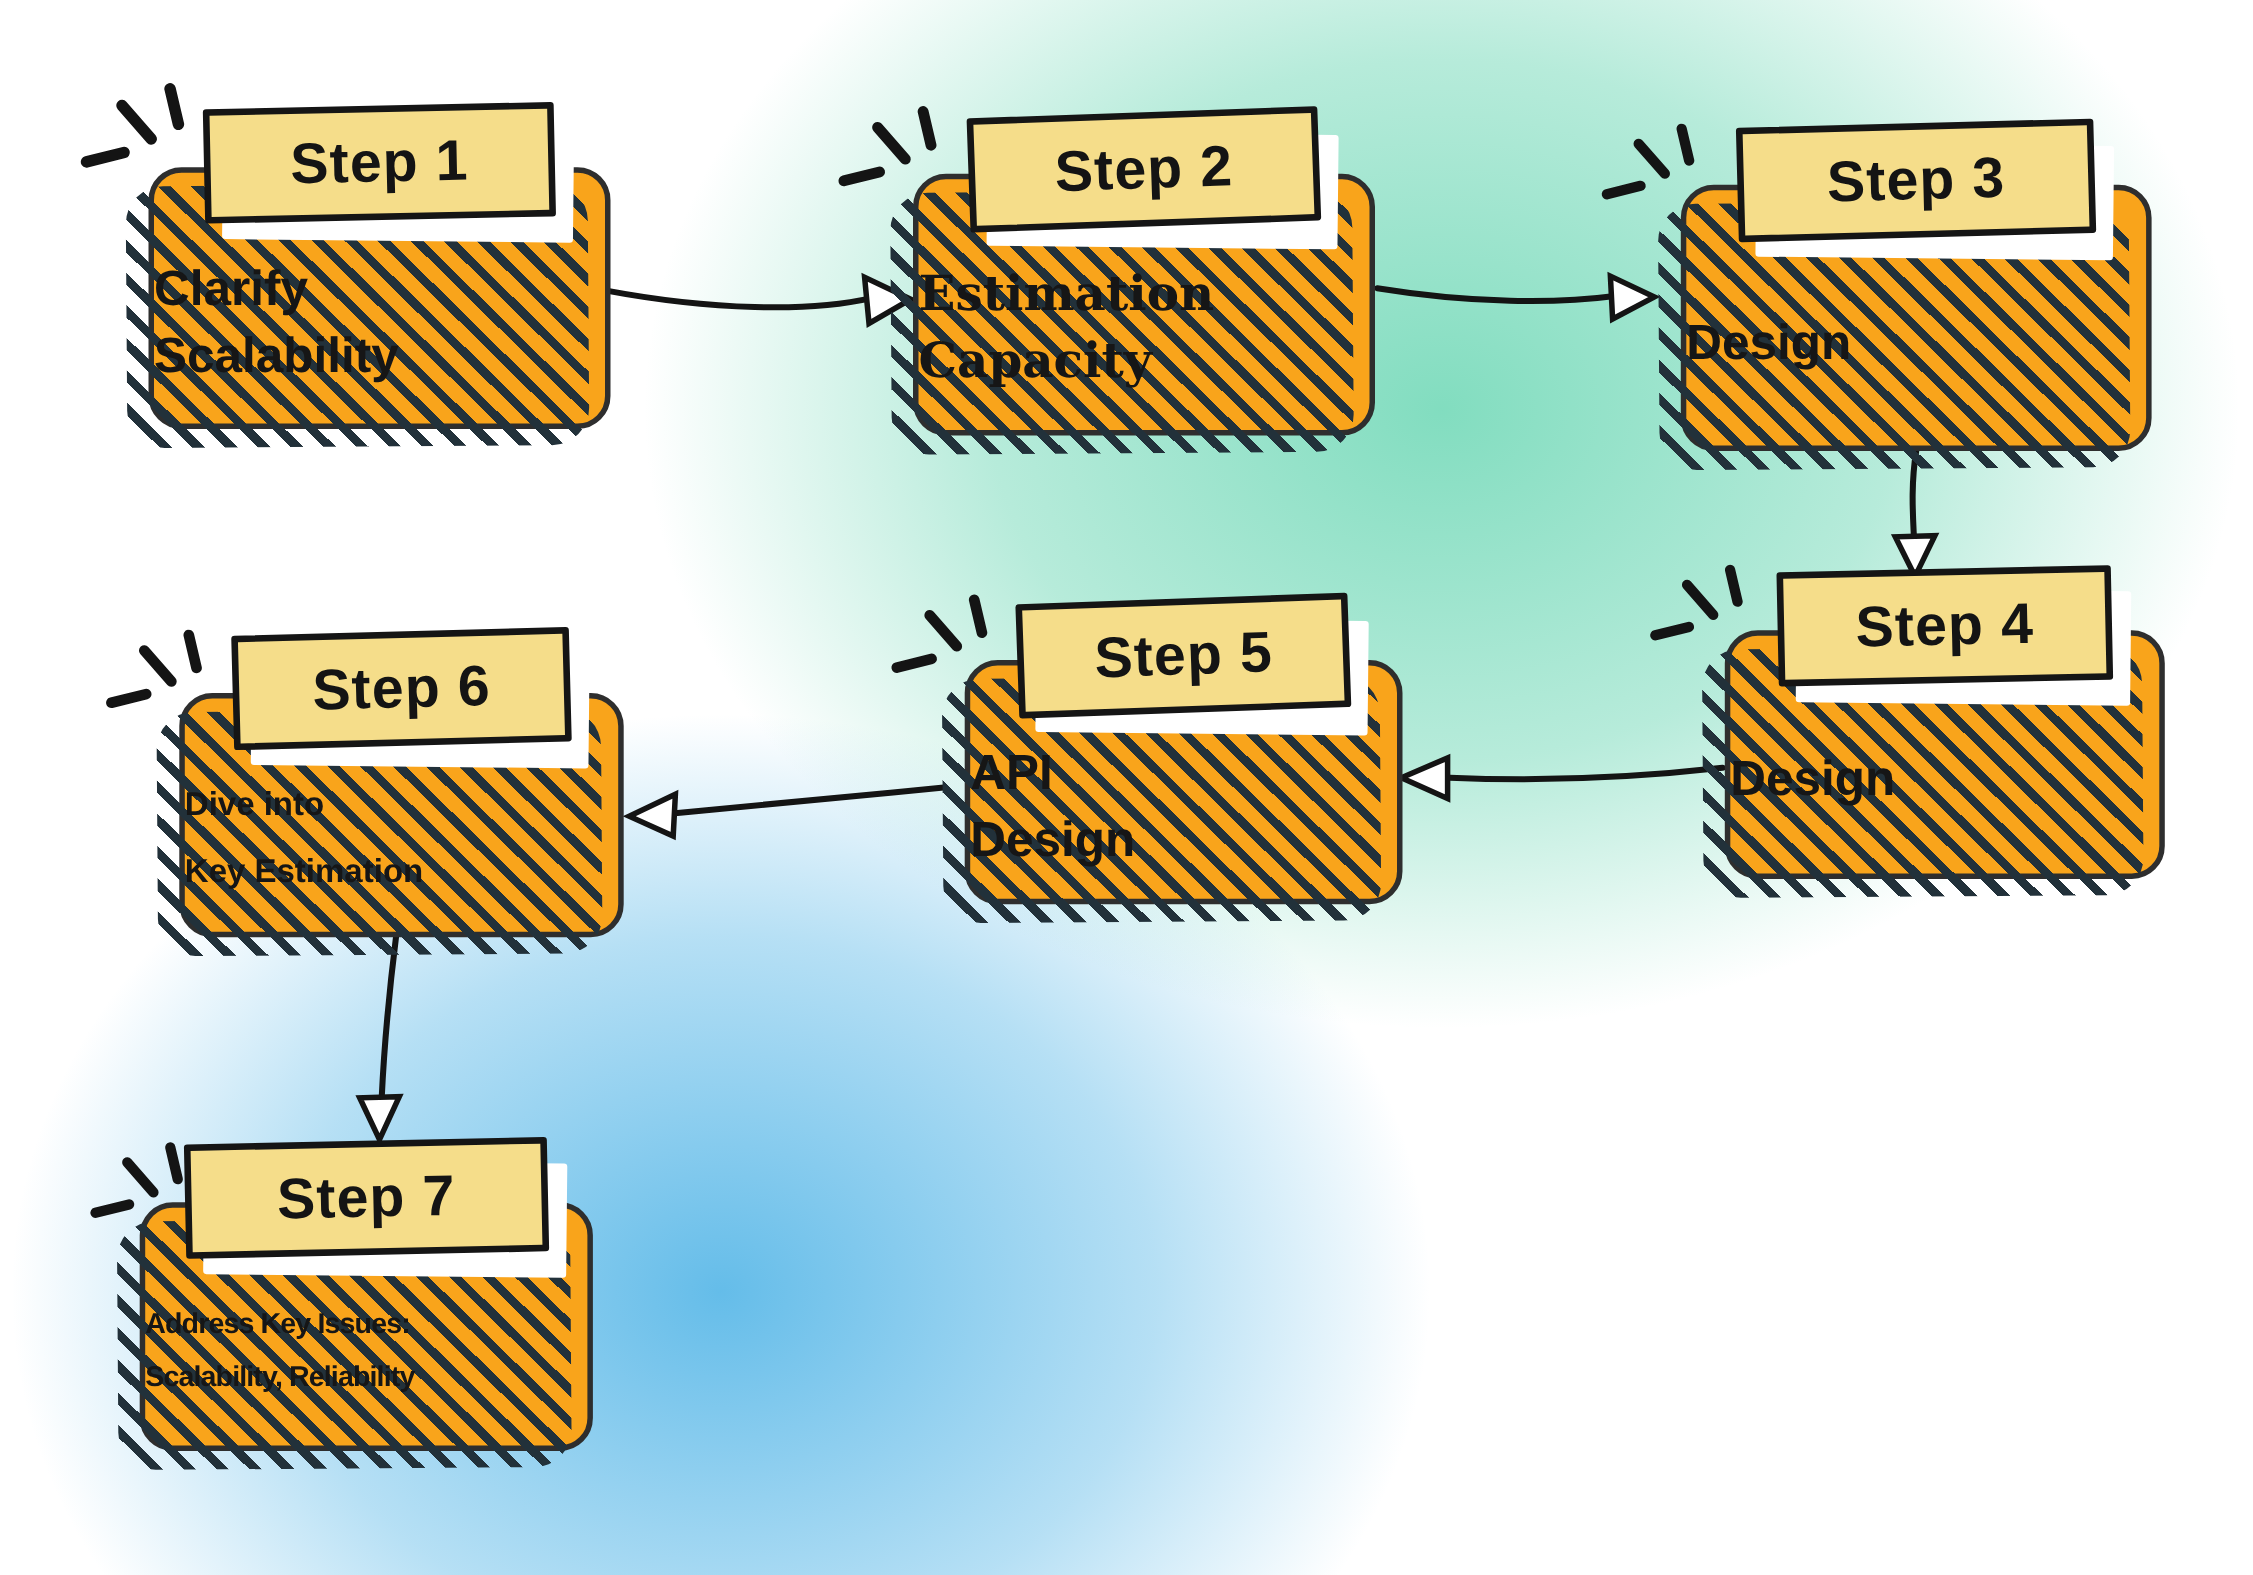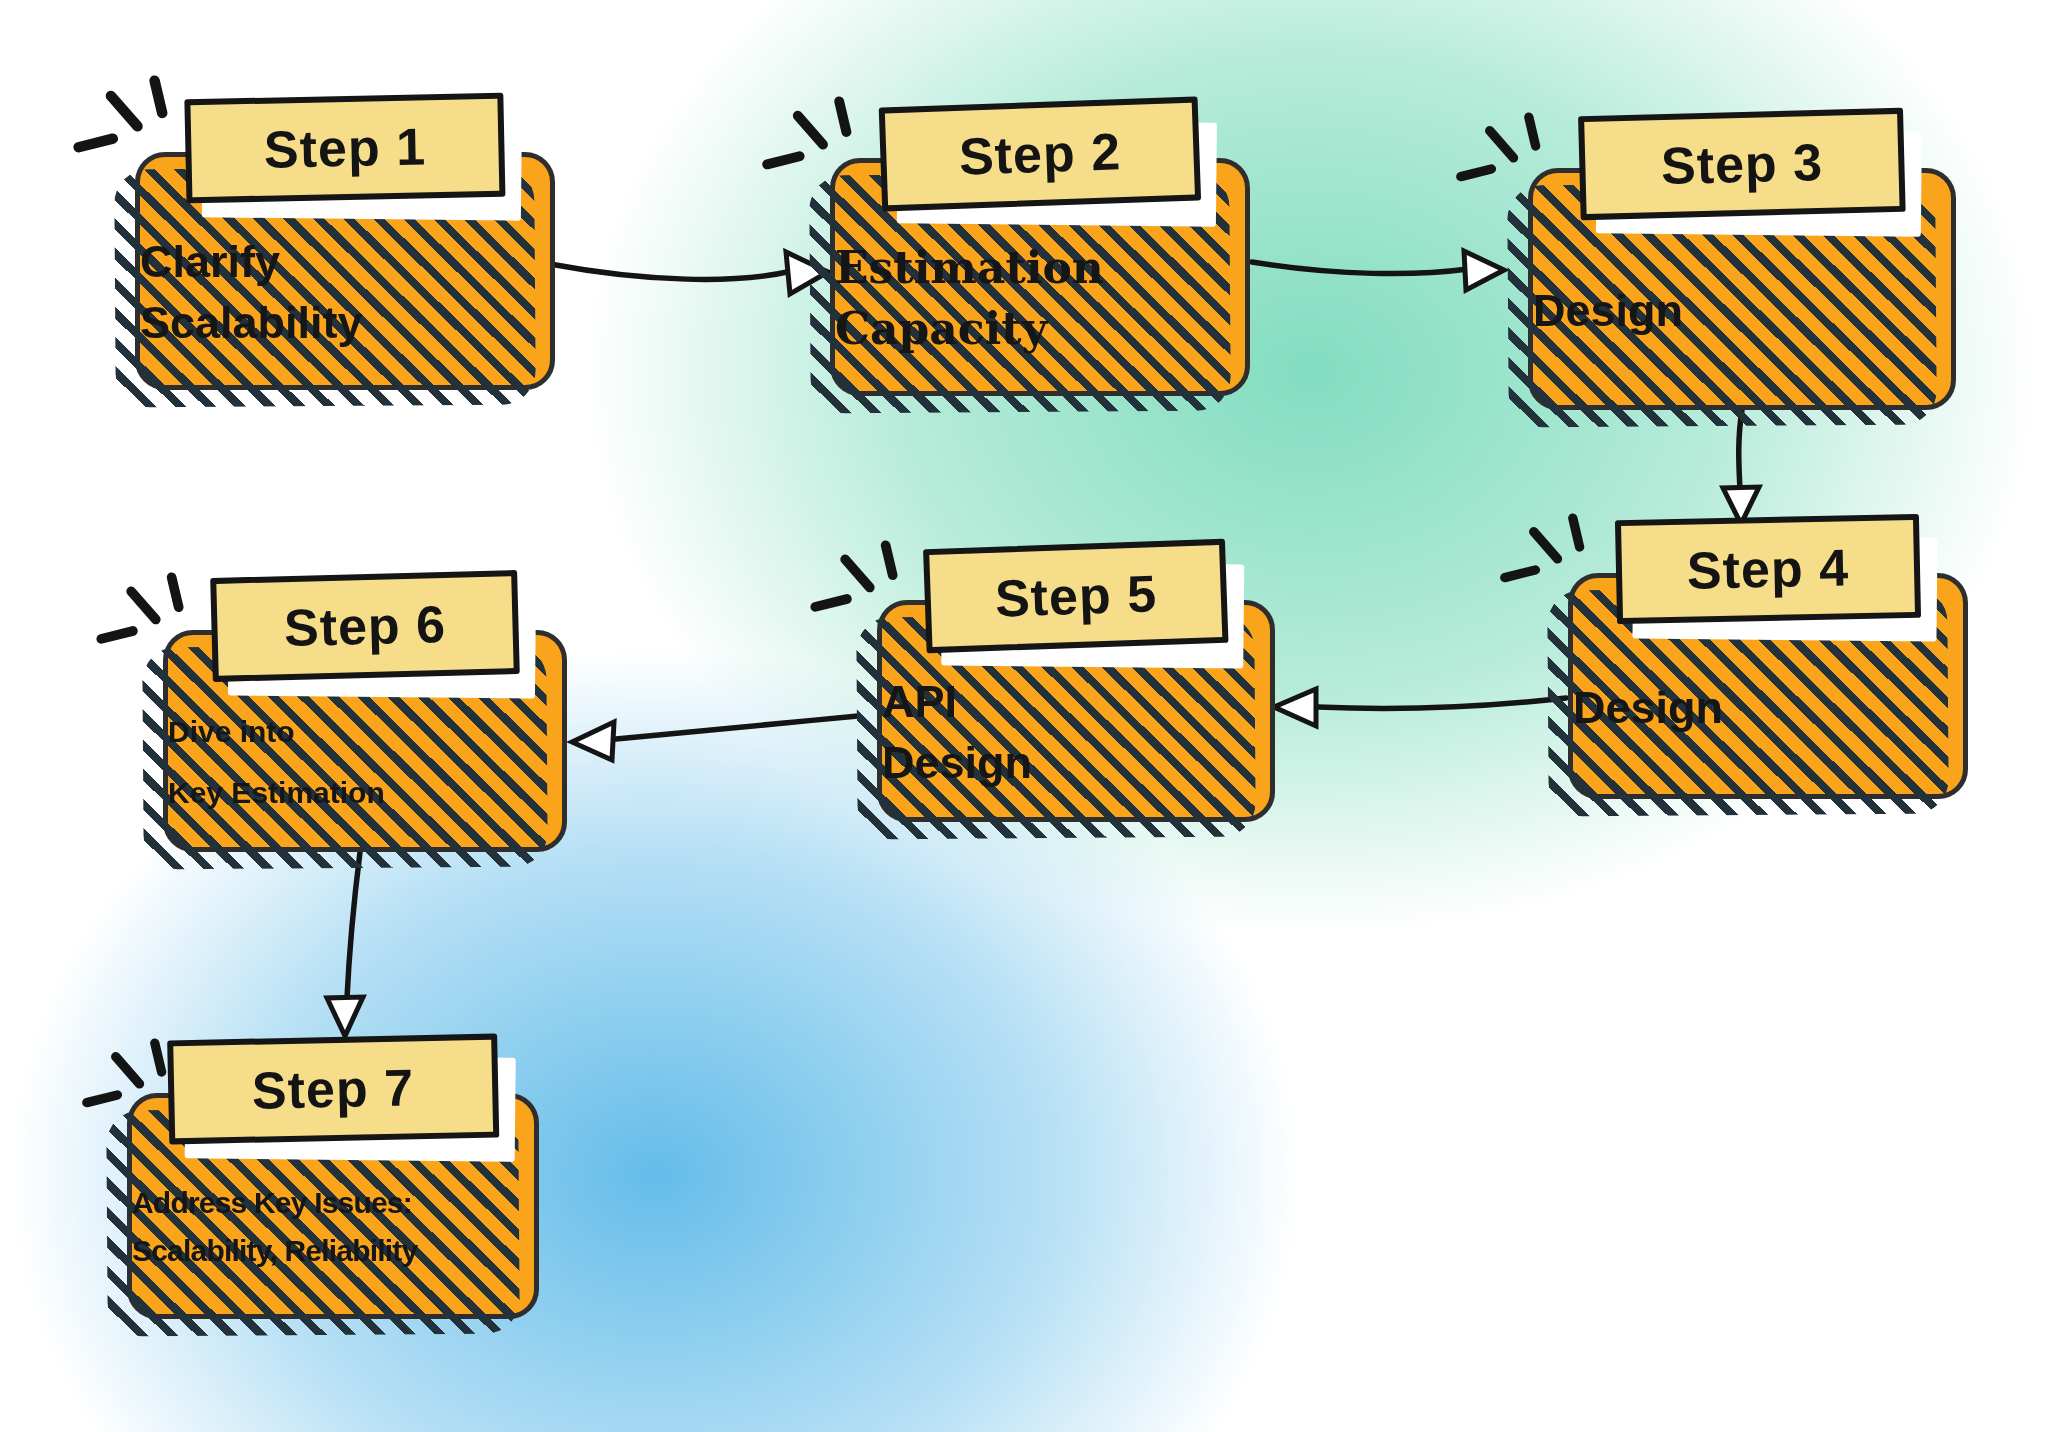--- a/index.html
+++ b/index.html
@@ -27,21 +27,21 @@
     transform:translate(-20px,16px) rotate(-0.4deg);
     border-radius:34px;
     background:repeating-linear-gradient(45deg,#22313a 0 8px,rgba(0,0,0,0) 8px 21px);
   }
   .line{
     font-size:45px;font-weight:700;color:#161616;line-height:61px;
     white-space:nowrap;text-align:center;letter-spacing:0;
   }
   .s2 .line{font-family:"DejaVu Serif",serif;font-size:44px;}
   .s6 .line{font-size:30px;}
-  .s7 .line{font-size:30px;line-height:48px;letter-spacing:-0.8px;}
+  .s7 .line{font-size:26px;line-height:48px;letter-spacing:-0.8px;}
   
   .tabwrap{
     position:absolute;top:-56px;left:50%;width:76%;height:104px;
     transform:translateX(-50%);z-index:3;
   }
   .s7 .tabwrap{width:80%;}
   .tabshadow{
     position:absolute;inset:0;background:#ffffff;
     transform:translate(17px,19px) rotate(0.6deg);border-radius:3px;
   }

